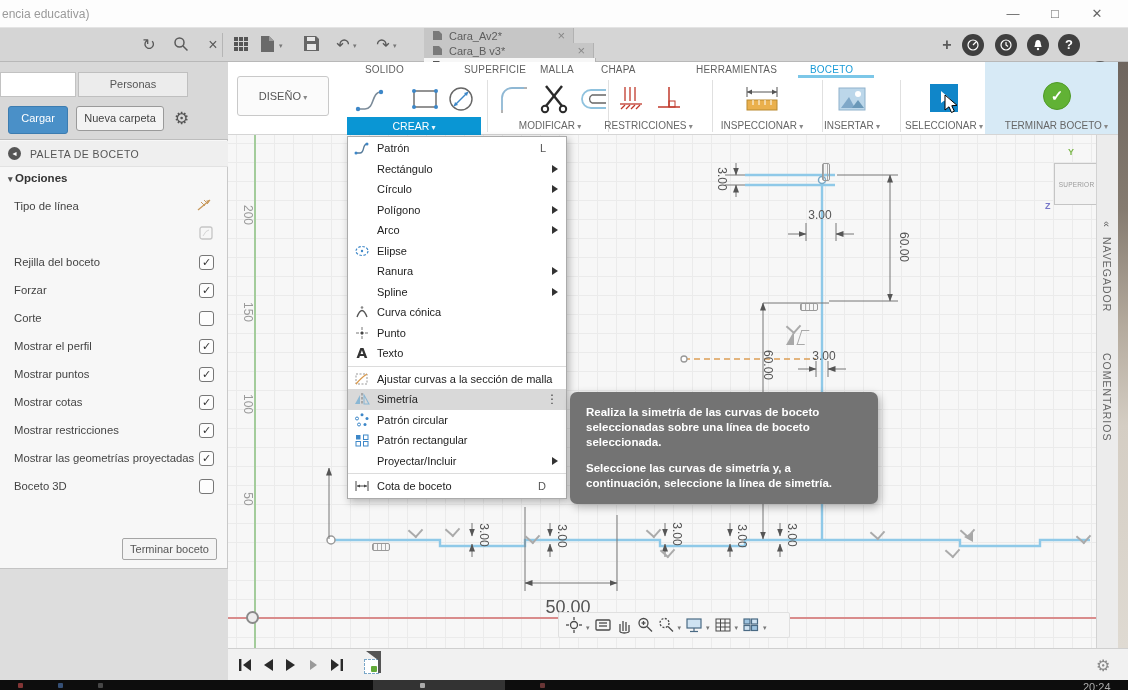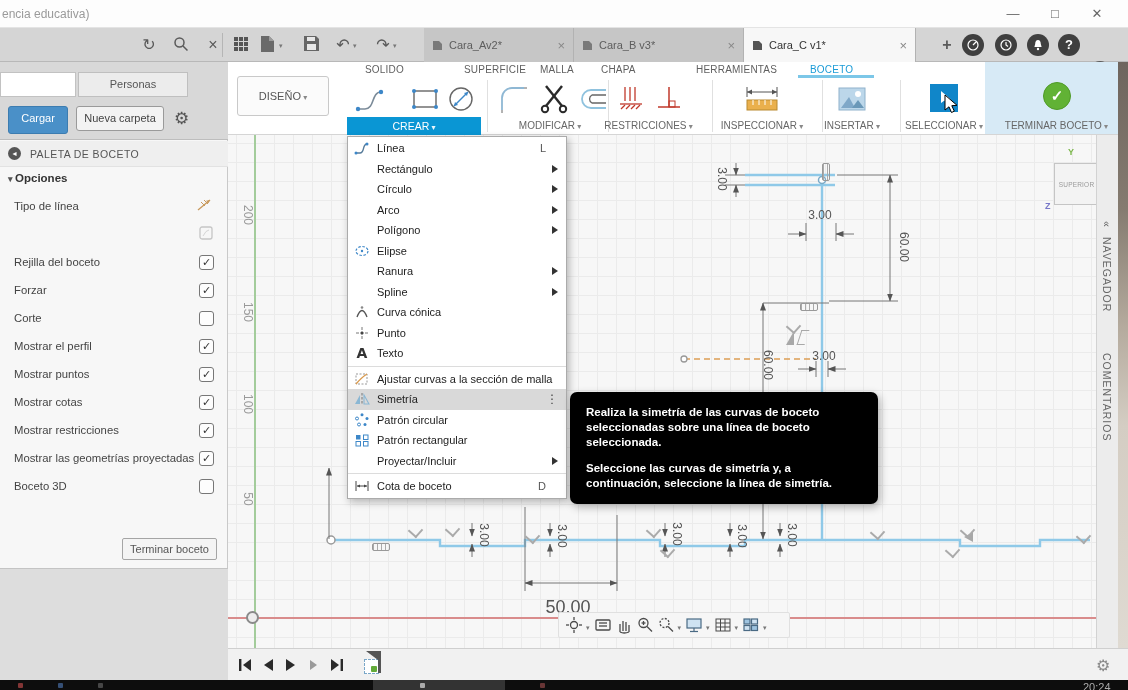--- a/index.html
+++ b/index.html
@@ -10,21 +10,21 @@
   
   .titlebar{left:0;top:0;width:1128px;height:28px;background:#fdfdfd;border-bottom:1px solid #e4e4e4;}
   .title-text{left:2px;top:7px;color:#9a9a9a;font-size:12px;}
   .winctl{top:4px;width:30px;height:20px;text-align:center;color:#666;font-size:13px;line-height:20px;cursor:default;}
 
   
   .apptb{left:0;top:28px;width:1128px;height:34px;background:#d5d5d5;border-bottom:1px solid #b8b8b8;}
   .tbicon{top:8px;width:18px;height:18px;color:#5a5a5a;font-size:16px;line-height:18px;text-align:center;}
   .tbsep{left:222px;top:5px;width:1px;height:24px;background:#b5b5b5;}
   .caret{font-size:7px;color:#777;}
-  .tabs{left:424px;top:0;height:34px;display:flex;}
+  .tabs{left:424px;top:0;height:34px;display:flex;flex-direction:column;}
   .dtab{width:150px;height:34px;display:flex;align-items:center;padding:0 8px;background:#c6c6c6;border-right:1px solid #b2b2b2;color:#5d5d5d;font-size:11px;}
   .dtab.active{background:#f7f7f7;color:#333;}
   .dtab .lbl{margin-left:6px;white-space:nowrap;overflow:hidden;}
   .dtab .x{margin-left:auto;color:#888;font-size:13px;}
   .circbtn{top:34px;width:22px;height:22px;border-radius:50%;background:#3f3f3f;color:#fff;text-align:center;line-height:22px;}
   .avatar{left:1088px;top:33px;width:24px;height:24px;border-radius:50%;background:#fff;border:2px solid #5a5a5a;color:#555;font-size:9px;font-weight:bold;text-align:center;line-height:20px;}
 
   
   .ribbon{left:228px;top:62px;width:900px;height:73px;background:#fff;border-bottom:1px solid #d5d5d5;}
   .rtab{top:2px;font-size:10px;color:#5f5f5f;letter-spacing:.2px;}
@@ -92,21 +92,21 @@
   .menu-item{height:20.5px;display:flex;align-items:center;padding:0 8px 0 6px;font-size:11px;color:#222;}
   .menu-item.selected{background:#d9d9d9;}
   .mic{width:16px;height:16px;margin-right:7px;flex:none;display:flex;align-items:center;justify-content:center;}
   .mlabel{flex:1;white-space:nowrap;}
   .mshort{color:#555;margin-right:12px;}
   .marrow{width:0;height:0;border-top:4px solid transparent;border-bottom:4px solid transparent;border-left:6px solid #333;}
   .mmore{color:#444;font-size:12px;letter-spacing:0;line-height:10px;}
   .menu-sep{height:1px;background:#dcdcdc;margin:2px 0;}
 
   
-  .tooltip{left:570px;top:392px;width:308px;background:#000000;border-radius:7px;color:#fff;font-size:11.5px;font-weight:bold;padding:13px 16px;line-height:1.3;z-index:70;box-shadow:2px 3px 8px rgba(0,0,0,.3);}
+  .tooltip{left:570px;top:392px;width:308px;background:#737373;border-radius:7px;color:#fff;font-size:11.5px;font-weight:bold;padding:13px 16px;line-height:1.3;z-index:70;box-shadow:2px 3px 8px rgba(0,0,0,.3);}
   .tooltip p + p{margin-top:11px;}
 
   
   .rtabs{left:1096px;top:135px;width:22px;height:513px;background:#ececec;border-left:1px solid #d2d2d2;}
   .vtext{position:absolute;writing-mode:vertical-rl;font-size:10.5px;color:#666;letter-spacing:1px;left:4px;}
   .redge{left:1118px;top:62px;width:10px;height:586px;background:linear-gradient(180deg,#6e655e 0%,#857b70 25%,#b4aa9d 45%,#d4cdc3 62%,#dfdad2 100%);}
 
   
   .navtb{left:558px;top:612px;width:232px;height:26px;background:#f6f6f6;border:1px solid #e0e0e0;border-radius:2px;display:flex;align-items:center;padding:0 6px;gap:3px;z-index:20;}
   .navtb .ni{display:flex;align-items:center;}
@@ -536,41 +536,41 @@
 
 <div class="abs menu" id="createMenu">
     <div class="menu-item">
       <span class="mic">
         <svg width="16" height="16" viewBox="0 0 16 16">
           <path d="M2,13 H6 C11,13 8,4 13,4" fill="none" stroke="#557a99" stroke-width="1.3"></path>
           <circle cx="2" cy="13" r="1.5" fill="#3d87c8"></circle>
           <circle cx="13" cy="4" r="1.5" fill="#3d87c8"></circle>
         </svg>
       </span>
-      <span class="mlabel">Línea</span>
+      <span class="mlabel">Patrón</span>
       <span class="mshort">L</span>
     </div>
     <div class="menu-item">
       <span class="mic"></span>
       <span class="mlabel">Rectángulo</span>
       <span class="marrow"></span>
     </div>
     <div class="menu-item">
       <span class="mic"></span>
       <span class="mlabel">Círculo</span>
       <span class="marrow"></span>
     </div>
     <div class="menu-item">
       <span class="mic"></span>
+      <span class="mlabel">Polígono</span>
+      <span class="marrow"></span>
+    </div>
+    <div class="menu-item">
+      <span class="mic"></span>
       <span class="mlabel">Arco</span>
-      <span class="marrow"></span>
-    </div>
-    <div class="menu-item">
-      <span class="mic"></span>
-      <span class="mlabel">Polígono</span>
       <span class="marrow"></span>
     </div>
     <div class="menu-item">
       <span class="mic">
         <svg width="16" height="16" viewBox="0 0 16 16">
           <ellipse cx="8" cy="8" rx="6" ry="4.5" fill="none" stroke="#3d87c8" stroke-width="1.2" stroke-dasharray="2.5,1.6"></ellipse>
           <circle cx="8" cy="8" r="1.2" fill="#3d87c8"></circle>
         </svg>
       </span>
       <span class="mlabel">Elipse</span>

